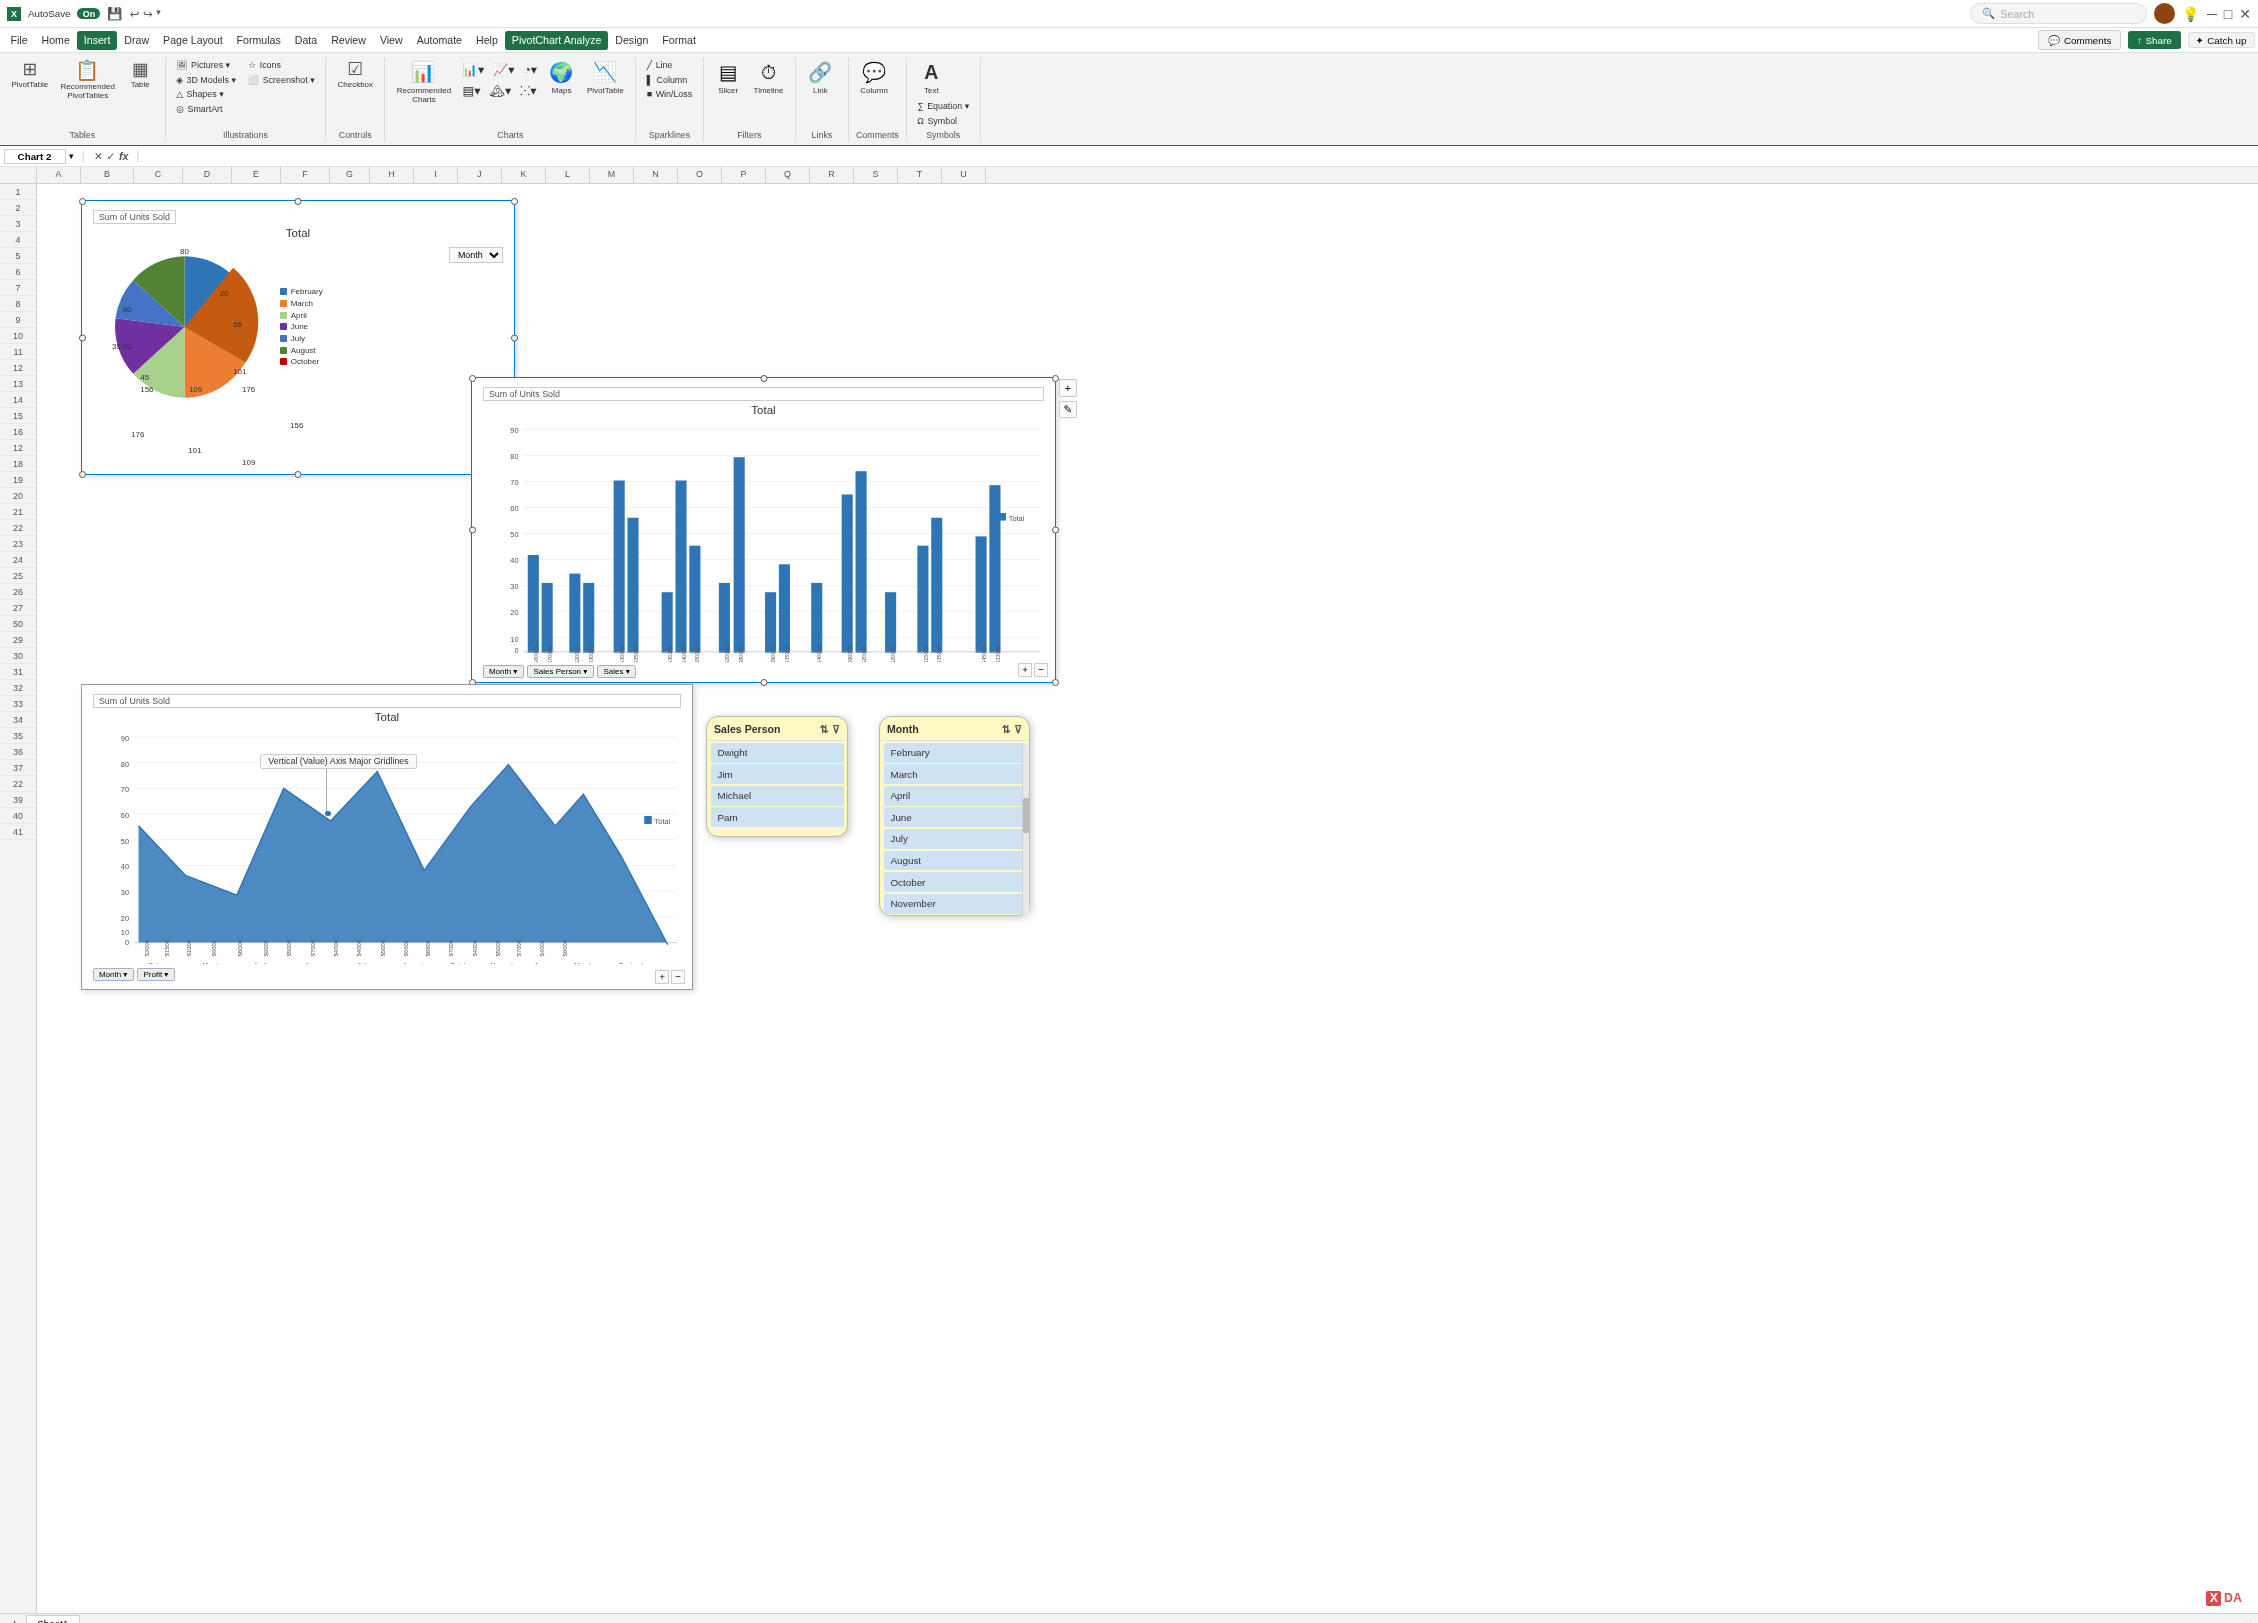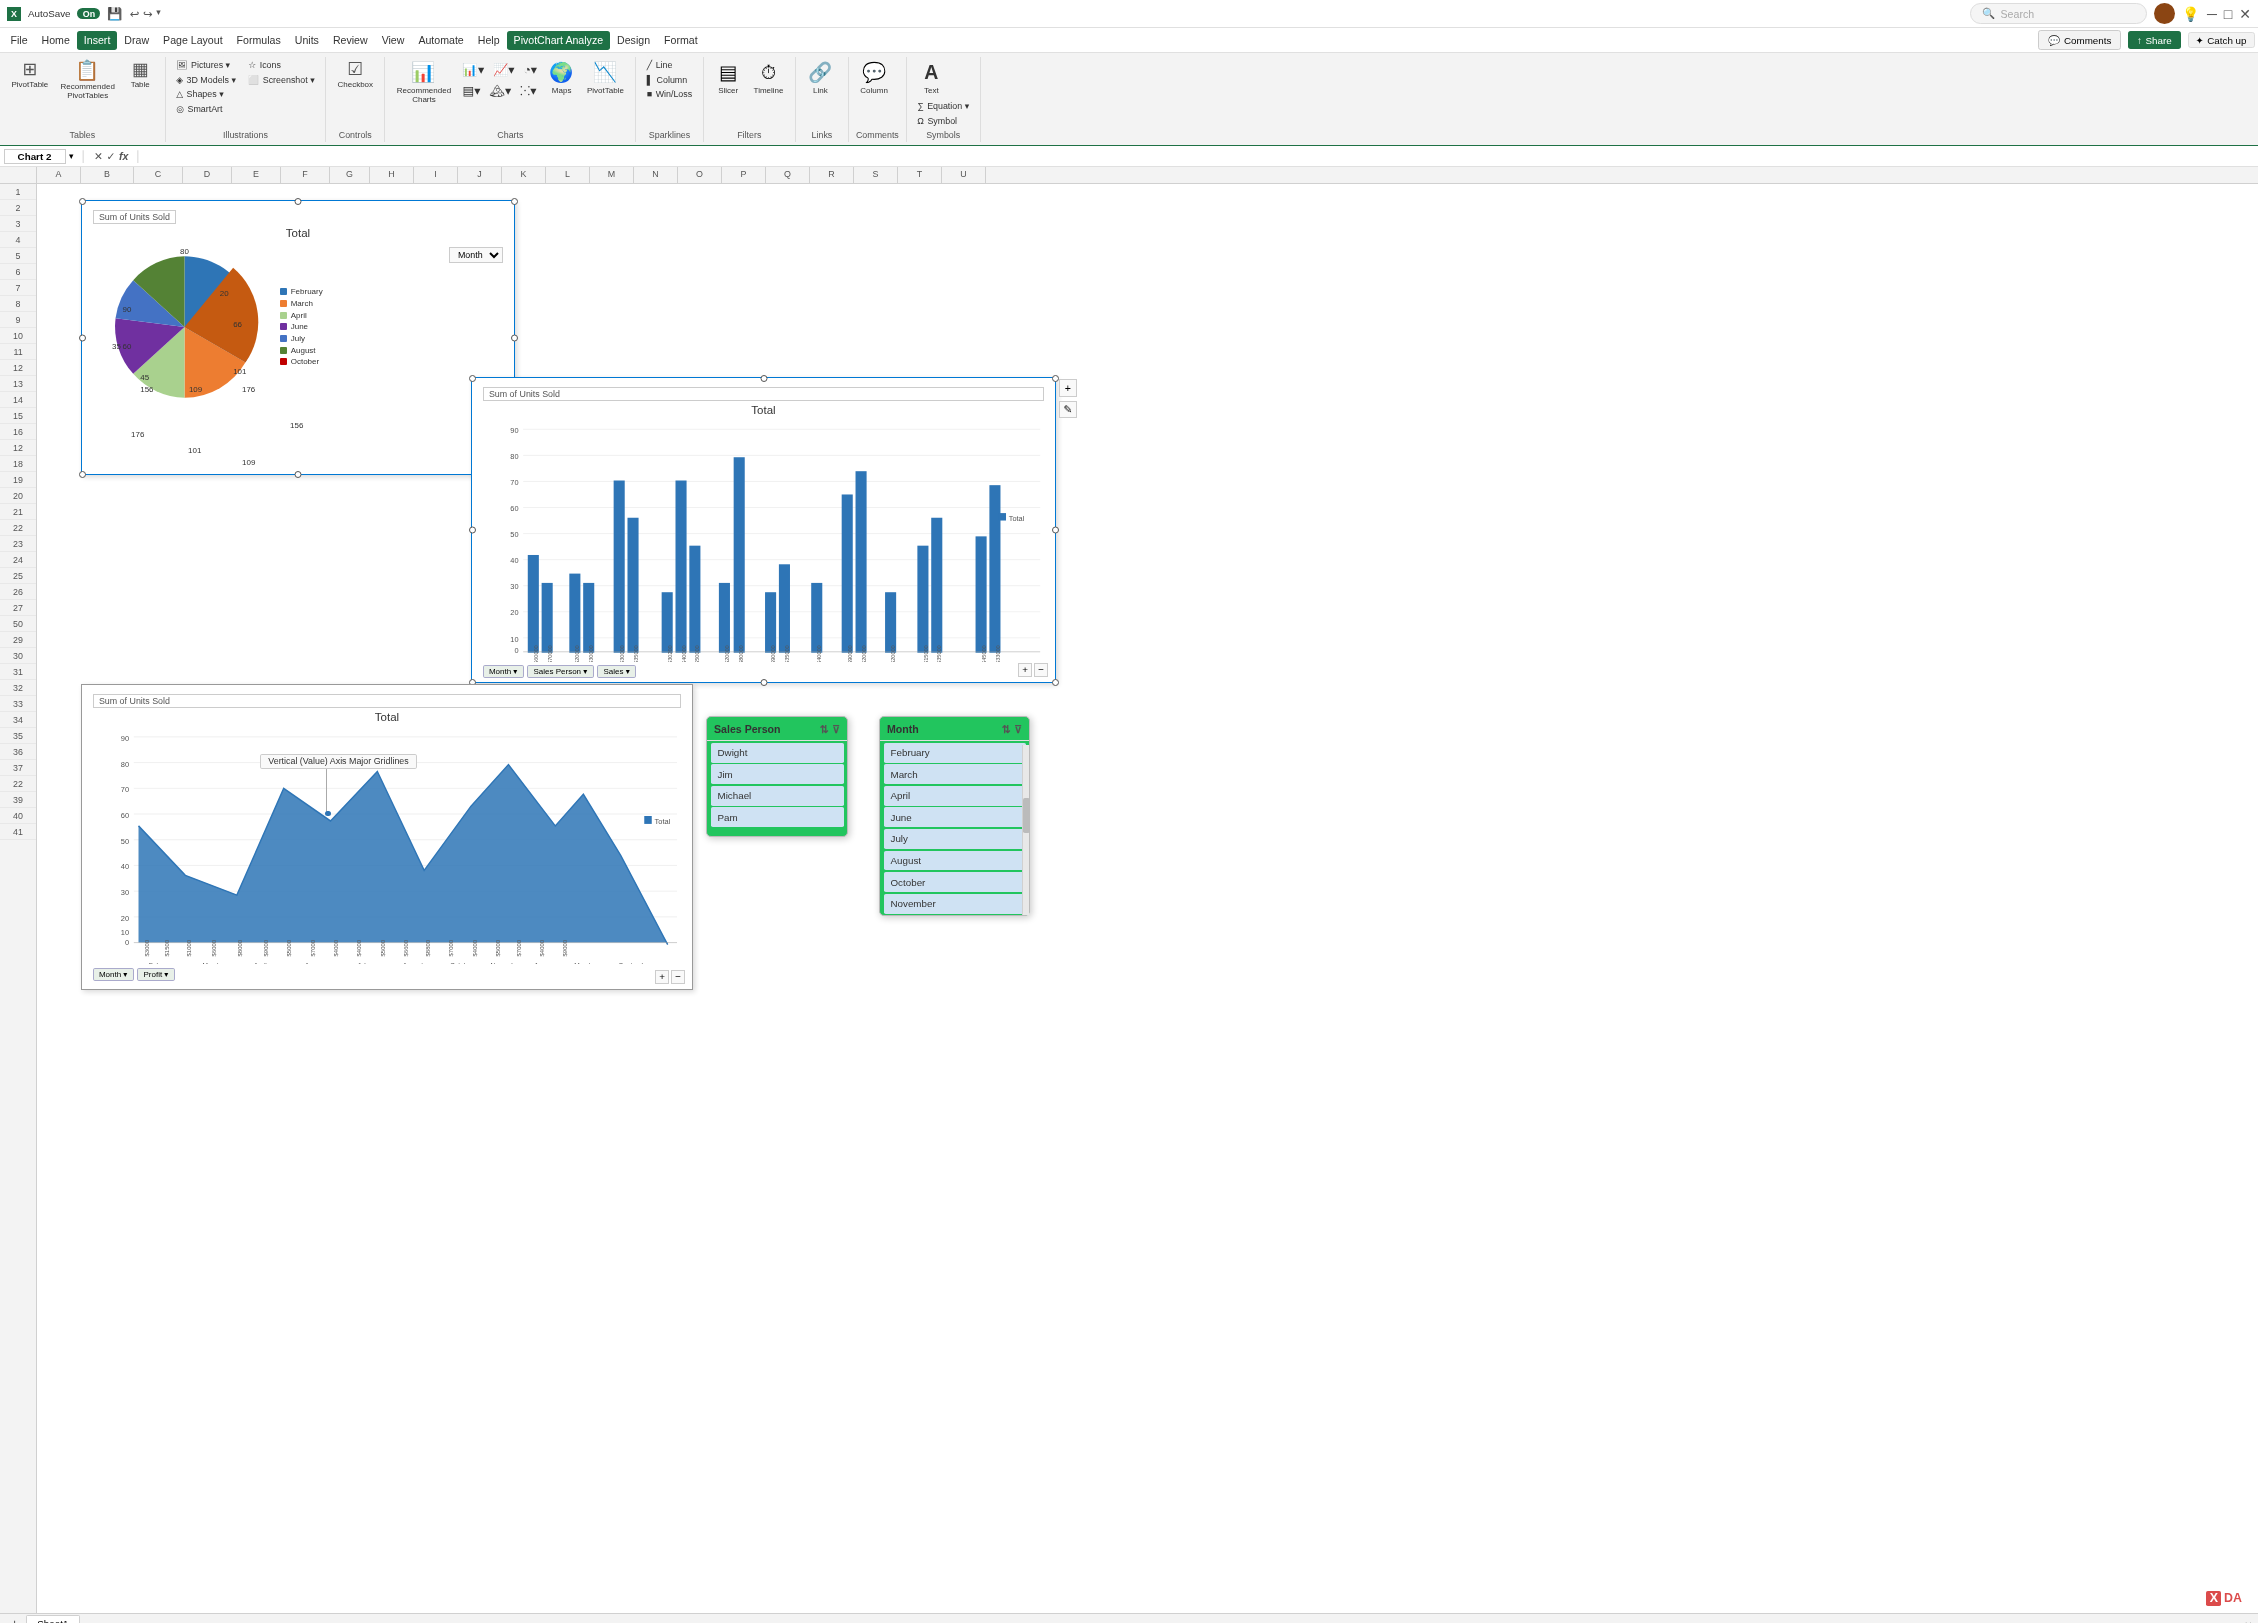--- a/index.html
+++ b/index.html
@@ -58,22 +58,22 @@
       position: absolute; background: white; border: 0.9px solid #ccc;
       box-shadow: 1.8px 1.8px 5.3px rgba(0,0,0,0.15);
     }
     .chart-title { text-align: center; font-size: 11.5px; color: #333; font-weight: normal; margin-bottom: 3.5px; }
     .chart-label { font-size: 8.9px; color: #555; background: #fff; border: 0.9px solid #ccc; padding: 0.9px 5.3px; display: inline-block; margin: 3.5px 5.3px; }
     .legend-item { display: flex; align-items: center; gap: 3.5px; font-size: 8px; color: #333; }
     .legend-dot { width: 7px; height: 7px; border-radius: 0.9px; flex-shrink: 0; }
 
     
     .slicer-panel {
-      position: absolute; background: #22c55e; border: 0.9px solid #bbb;
-      box-shadow: 1.8px 1.8px 7px rgba(0,0,0,0.2); border-radius: 5px;
+      position: absolute; background: #fef9c3; border: 0.9px solid #bbb;
+      box-shadow: 1.8px 1.8px 7px rgba(0,0,0,0.2); border-radius: 12px;
     }
     .slicer-header { padding: 5.3px 7px; font-size: 10.6px; font-weight: bold; color: #333; display: flex; align-items: center; justify-content: space-between; border-bottom: 0.9px solid #e0e0e0; }
     .slicer-item { padding: 4.4px 7px; font-size: 9.8px; color: #333; background: #cfe2f3; margin: 1.8px 3.5px; border-radius: 1.8px; cursor: pointer; }
     .slicer-icons { display: flex; gap: 3.5px; color: #555; font-size: 10.6px; }
 
     
     .pivot-btn { background: #e8f0e8; border: 0.9px solid #aac; border-radius: 1.8px; padding: 0.9px 5.3px; font-size: 8px; cursor: pointer; display: flex; align-items: center; gap: 2.7px; }
     .pivot-btn-bar { display: flex; gap: 3.5px; padding: 3.5px 5.3px; }
 
     
@@ -118,21 +118,21 @@
   </div>
 </div>
 
 <div class="menu-bar">
   <span class="menu-item">File</span>
   <span class="menu-item">Home</span>
   <span class="menu-item active">Insert</span>
   <span class="menu-item">Draw</span>
   <span class="menu-item">Page Layout</span>
   <span class="menu-item">Formulas</span>
-  <span class="menu-item">Units</span>
+  <span class="menu-item">Data</span>
   <span class="menu-item">Review</span>
   <span class="menu-item">View</span>
   <span class="menu-item">Automate</span>
   <span class="menu-item">Help</span>
   <span class="menu-item" style="background:#1e7145;color:white;border-radius:2.7px;">PivotChart Analyze</span>
   <span class="menu-item">Design</span>
   <span class="menu-item">Format</span>
   <div style="margin-left:auto;display:flex;gap:7px;align-items:center;">
     <button class="ribbon-comments-btn">💬 <span>Comments</span></button>
     <button class="ribbon-share-btn">↑ <span>Share</span></button>

